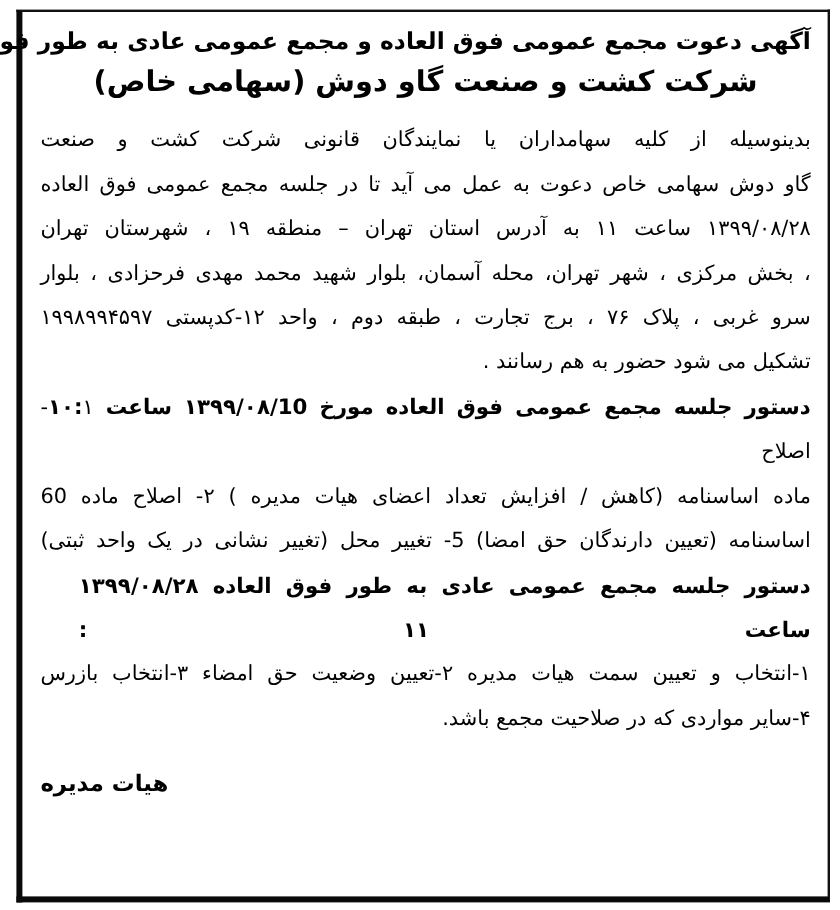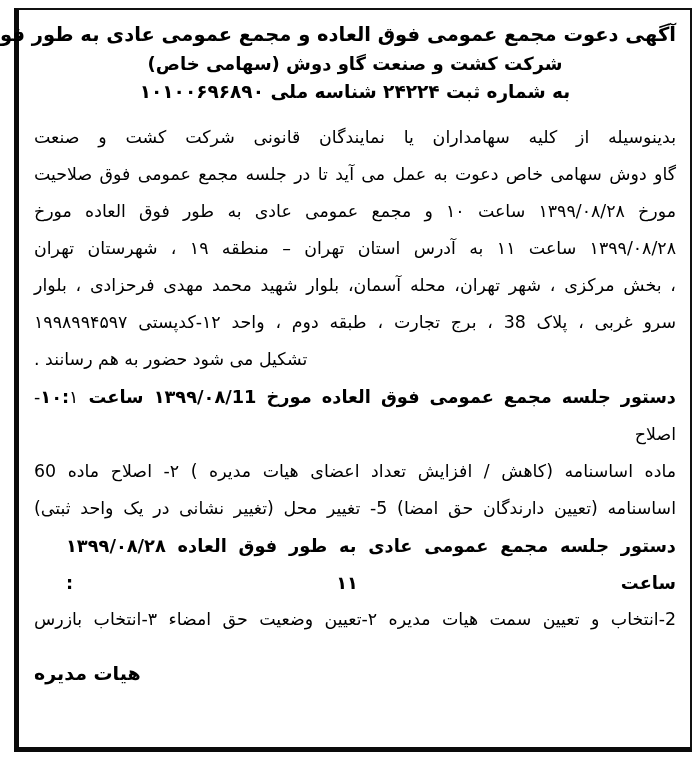--- a/index.html
+++ b/index.html
@@ -56,37 +56,37 @@
     margin: 0 0 6px 0;
   }
   .title-line {
     font-weight: bold;
     font-size: 19.5px;
     line-height: 1.55;
     letter-spacing: -0.2px;
     white-space: nowrap;
   }
   .title-line.l1 { font-size: 19.5px; }
-  .title-line.l2 { font-size: 18px; }
+  .title-line.l2 { font-size: 24px; }
   .title-line.l3 { font-size: 18.5px; }
 
   
   .para {
     font-size: 17.4px;
     line-height: 37px;
     text-align: justify;
     text-align-last: justify;
     margin: 0;
     word-spacing: 1px;
   }
   .para.first { margin-top: 0; }
   .line-center {
     font-size: 17.4px;
     line-height: 37px;
-    text-align: left;
+    text-align: right;
     margin: 0;
   }
 
   .agenda-head {
     font-weight: bold;
     font-size: 17.8px;
     letter-spacing: -0.3px;
   }
 
   .mixed-line {
@@ -112,44 +112,43 @@
 
 <div class="page">
 
   <div class="frame"></div>
 
   <div class="content">
 
     <div class="title-block">
       <div class="title-line l1">آگهی دعوت مجمع عمومی فوق العاده و مجمع عمومی عادی به طور فوق العاده</div>
       <div class="title-line l2">شرکت کشت و صنعت گاو دوش (سهامی خاص)</div>
-      <div class="title-line l3">به شماره ثبت ۲۴۲۲۴ شناسه ملی ۱۰۱۰۰۶۹۶۸۹۰</div>
     </div>
 
     <div class="spacer-sm"></div>
 
     <div class="body-block">
       <p class="para first">بدینوسیله از کلیه  سهامداران یا نمایندگان قانونی  شرکت  کشت  و صنعت</p>
-      <p class="para">گاو دوش سهامی خاص دعوت به عمل می آید تا در جلسه مجمع عمومی فوق صلاحیت</p>
-      <p class="para">مورخ ۱۳۹۹/۰۸/۲۸ ساعت ۱۰ و مجمع عمومی عادی به طور فوق العاده  مورخ</p>
+      <p class="para">گاو دوش سهامی خاص دعوت به عمل می آید تا در جلسه مجمع عمومی فوق العاده</p>
       <p class="para">۱۳۹۹/۰۸/۲۸ ساعت ۱۱  به آدرس  استان تهران – منطقه ۱۹ ، شهرستان تهران</p>
       <p class="para">، بخش مرکزی ، شهر تهران، محله آسمان، بلوار شهید محمد مهدی فرحزادی ، بلوار</p>
-      <p class="para">سرو غربی ، پلاک 38 ، برج تجارت ، طبقه دوم ، واحد ۱۲-کدپستی  ۱۹۹۸۹۹۴۵۹۷</p>
+      <p class="para">سرو غربی ، پلاک ۷۶ ، برج تجارت ، طبقه دوم ، واحد ۱۲-کدپستی  ۱۹۹۸۹۹۴۵۹۷</p>
       <p class="line-center">تشکیل می شود حضور به هم رسانند .</p>
     </div>
 
     <div class="agenda-block">
       <p class="mixed-line">
-        <span class="agenda-head">دستور جلسه مجمع عمومی فوق العاده مورخ ۱۳۹۹/۰۸/11  ساعت ۱۰:</span><span>۱- اصلاح</span>
+        <span class="agenda-head">دستور جلسه مجمع عمومی فوق العاده مورخ ۱۳۹۹/۰۸/10  ساعت ۱۰:</span><span>۱- اصلاح</span>
       </p>
       <p class="para">ماده اساسنامه (کاهش / افزایش تعداد اعضای هیات مدیره ) ۲- اصلاح ماده 60</p>
       <p class="para">اساسنامه (تعیین دارندگان حق امضا) 5- تغییر محل (تغییر نشانی در یک واحد ثبتی)</p>
     </div>
 
     <div class="agenda-block">
       <p class="para" style="font-weight:bold;font-size:17.8px;letter-spacing:-0.3px;margin-left:32px;">دستور جلسه مجمع عمومی عادی به طور فوق العاده  ۱۳۹۹/۰۸/۲۸  ساعت ۱۱ :</p>
-      <p class="para">2-انتخاب و تعیین سمت هیات مدیره ۲-تعیین وضعیت حق امضاء ۳-انتخاب بازرس</p>
+      <p class="para">۱-انتخاب و تعیین سمت هیات مدیره ۲-تعیین وضعیت حق امضاء ۳-انتخاب بازرس</p>
+      <p class="line-center">۴-سایر مواردی که در صلاحیت مجمع باشد.</p>
     </div>
 
     <div class="footer-sign">هیات مدیره</div>
 
   </div>
 </div>
 
 </body></html>

